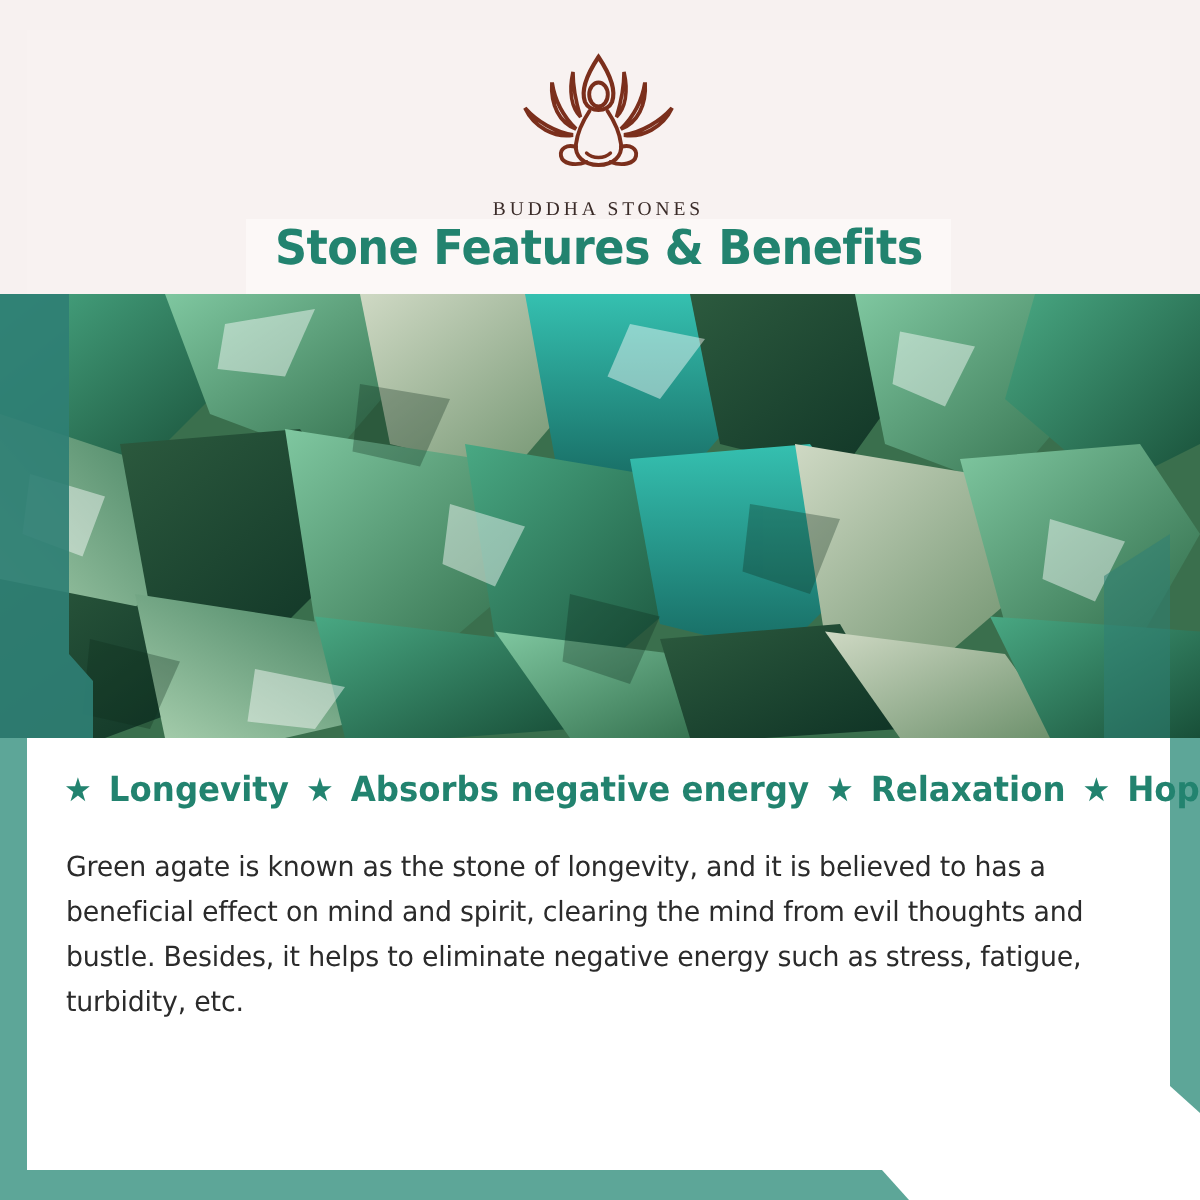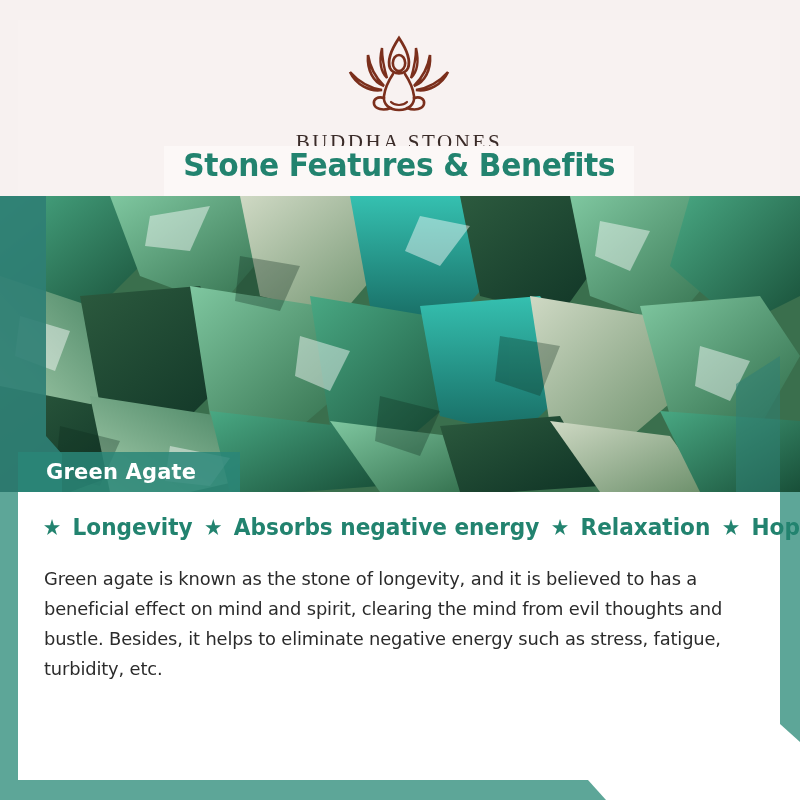--- a/index.html
+++ b/index.html
@@ -77,21 +77,21 @@
     position: absolute;
     left: 0; right: 0; top: 8px;
     display: flex;
     flex-direction: column;
     align-items: center;
   }
   #logo-mark { display: block; }
   #logo-wordmark {
     margin-top: 2px;
     font-family: "Liberation Serif", serif;
-    font-size: 21px;
+    font-size: 13px;
     letter-spacing: 2.6px;
     color: #3a2b28;
     font-weight: 400;
   }
   #title-bar {
     position: absolute;
     left: 146px;
     right: 146px;
     bottom: 0;
     height: 50px;
@@ -294,22 +294,19 @@
         <polygon points="500,140 560,150 540,200 495,185"></polygon>
         <polygon points="60,230 120,245 100,290 55,280"></polygon>
         <polygon points="380,200 440,215 420,260 375,245"></polygon>
       </g>
     </svg>
   </div>
 
   <div class="deco" id="deco-photo-wedge"></div>
   <div class="deco" id="deco-photo-wedge-right"></div>
 
-  <div id="stone-label">
-    <span id="stone-label-text">Green Agate</span>
-  </div>
 
   <div id="body-panel">
     <div id="benefits"><span class="star">★</span><span class="btext"> Longevity </span><span class="star">★</span><span class="btext"> Absorbs negative energy </span><span class="star">★</span><span class="btext"> Relaxation </span><span class="star">★</span><span class="btext"> Hope</span></div>
     <div id="paragraph">Green agate is known as the stone of longevity, and it is believed to has a beneficial effect on mind and spirit, clearing the mind from evil thoughts and bustle. Besides, it helps to eliminate negative energy such as stress, fatigue, turbidity, etc.</div>
   </div>
 
 </div>
 
 </body></html>

